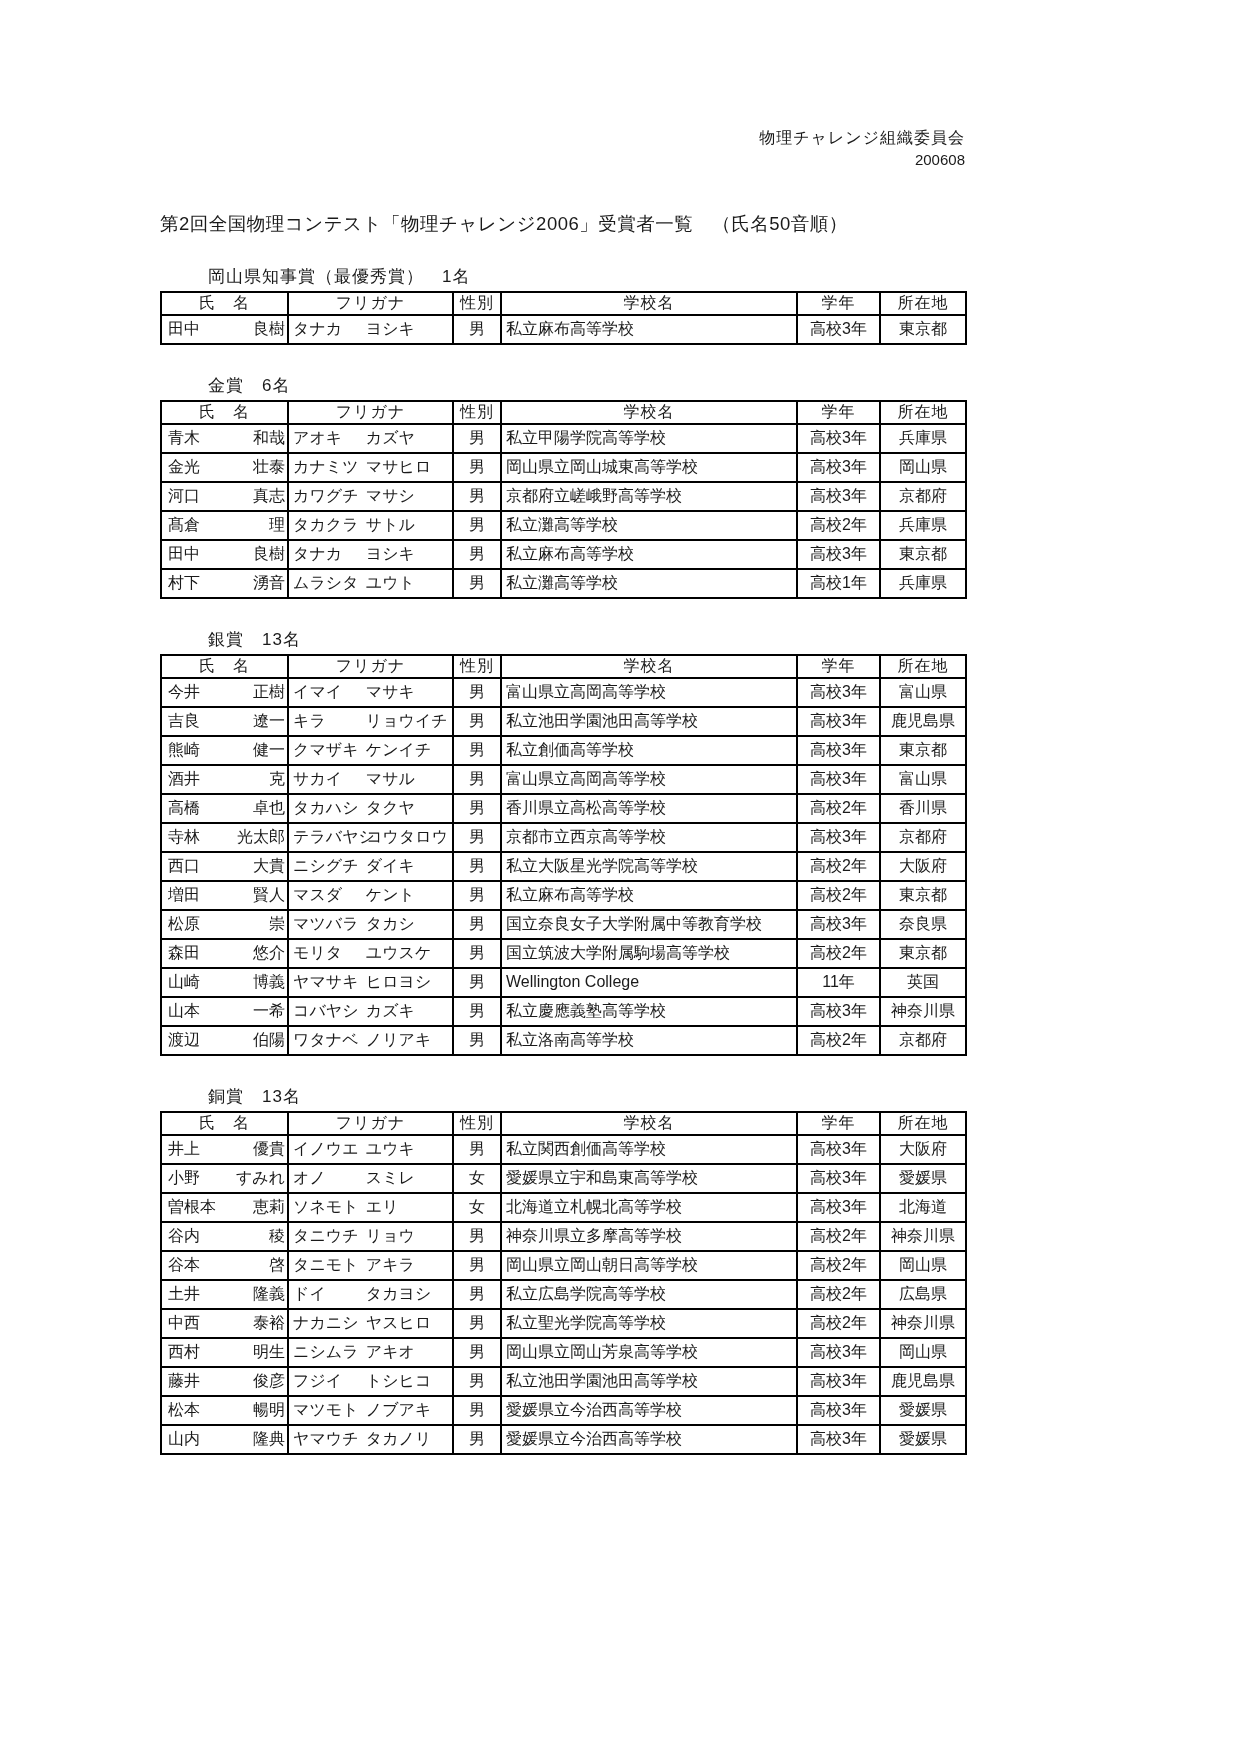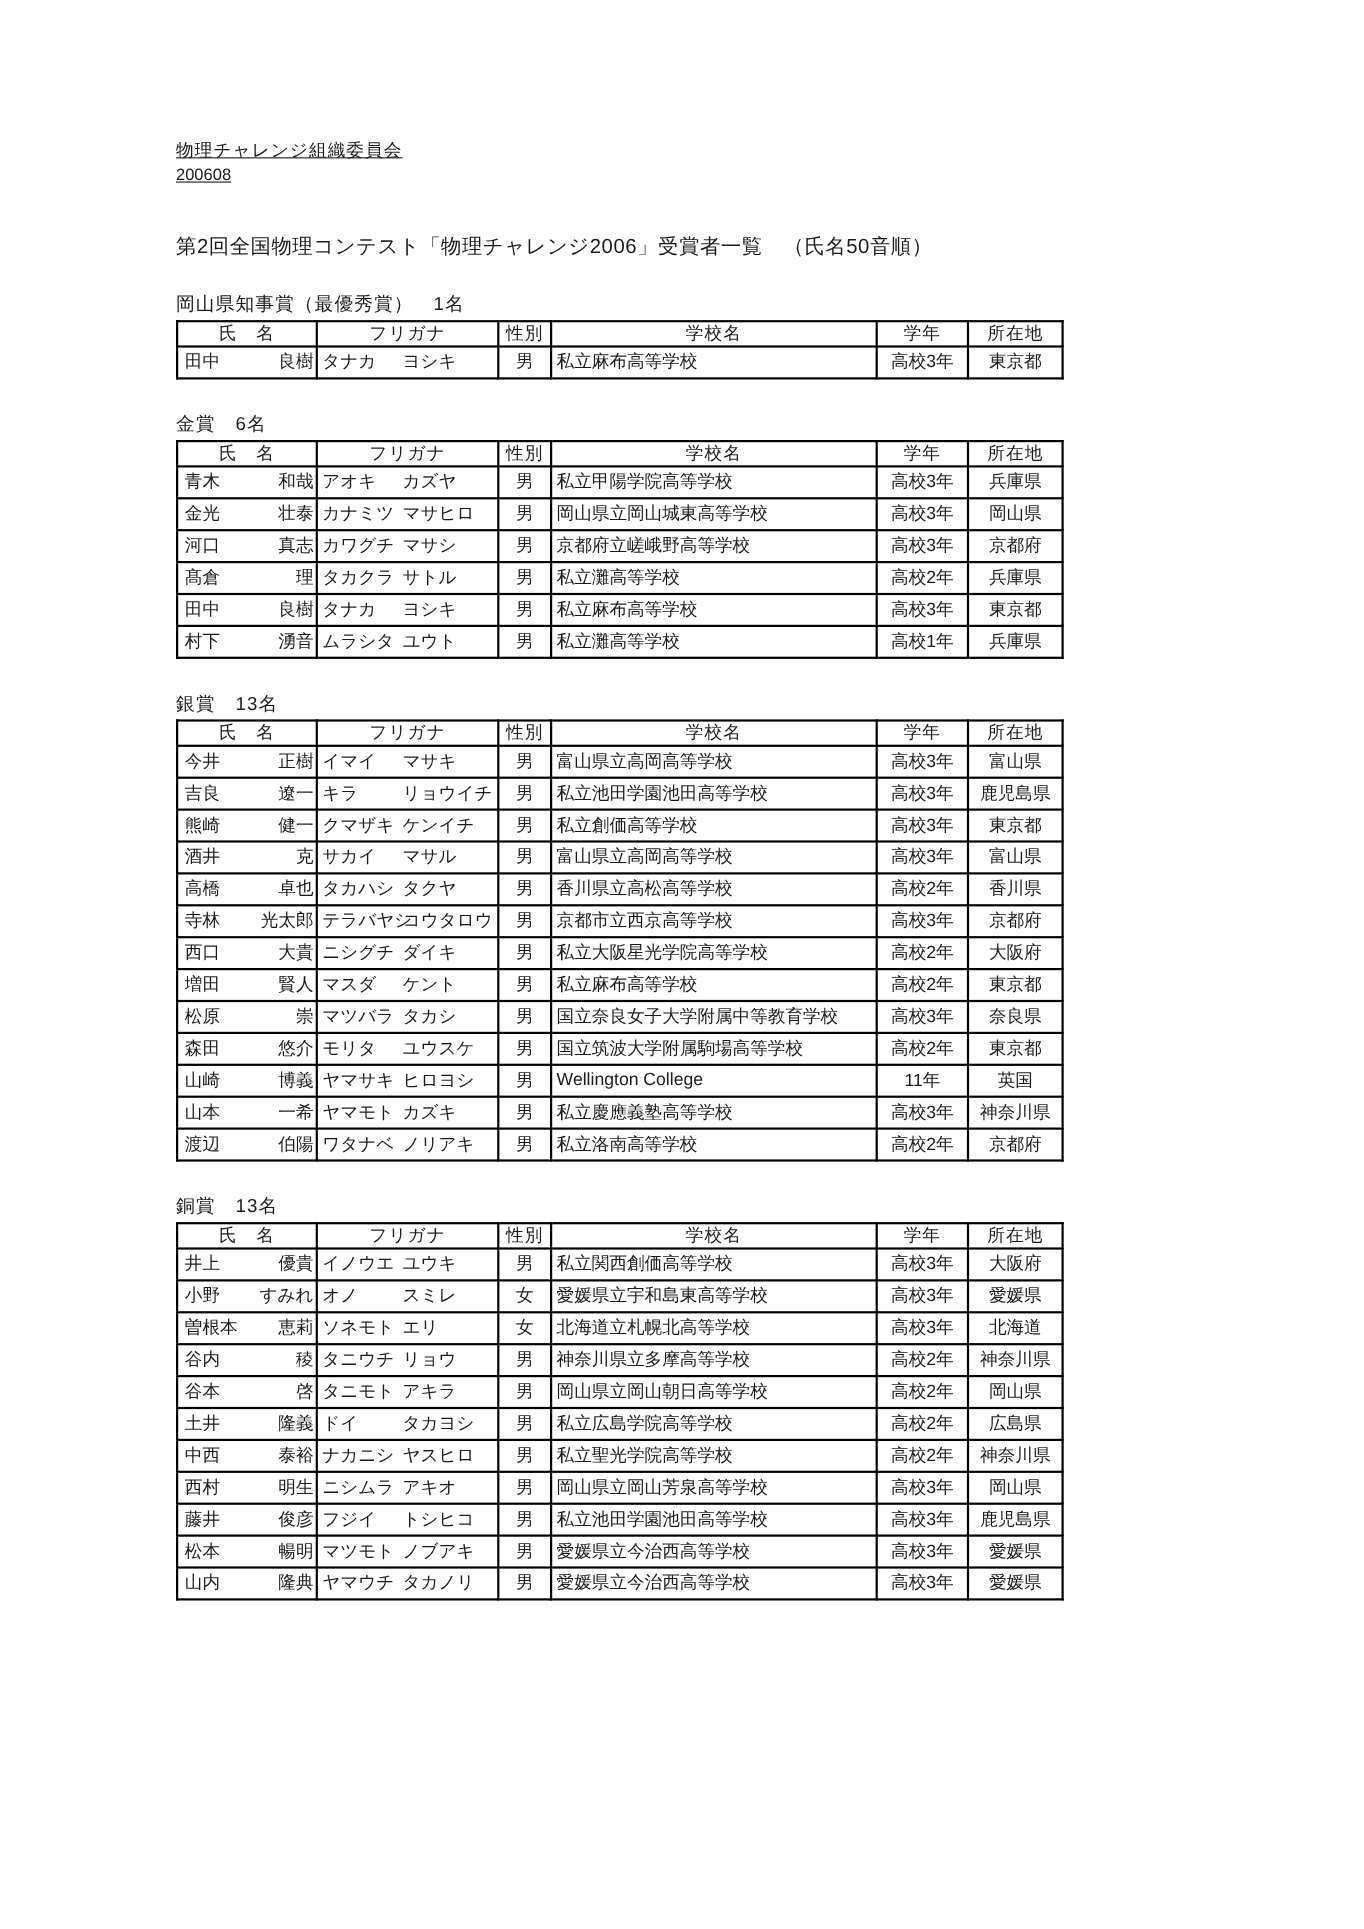--- a/index.html
+++ b/index.html
@@ -14,22 +14,22 @@
     background: #ffffff;
     font-family: "Liberation Sans", "DejaVu Sans", sans-serif;
     color: #1a1a1a;
     box-sizing: border-box;
     padding: 126px 275px 40px 160px;
   }
   .content {
     width: 805px;
   }
   .doc-header {
+    text-align: right;
     line-height: 1.45;
-    text-decoration: underline;
   }
   .doc-header .org {
     font-size: 16px;
     letter-spacing: 1px;
   }
   .doc-header .code {
     font-size: 15px;
   }
   .title {
     margin: 40px 0 0 0;
@@ -37,20 +37,21 @@
     font-weight: normal;
     text-align: left;
     letter-spacing: 0.5px;
     white-space: nowrap;
   }
   .section-label {
     margin-top: 29px;
     margin-bottom: 3px;
     font-size: 17px;
     letter-spacing: 1px;
+    margin-left: 48px;
   }
   table.award {
     border-collapse: collapse;
     table-layout: fixed;
     width: 805px;
     font-size: 16px;
   }
   table.award th, table.award td {
     border: 2px solid #000;
     padding: 0 4px;
@@ -483,21 +484,21 @@
             </tr>
             <tr>
               <td class="c-name">
                 <span class="pair">
                   <span>山本</span>
                   <span>一希</span>
                 </span>
               </td>
               <td class="c-kana">
                 <span class="pair">
-                  <span class="kf">ヤマモト</span>
+                  <span class="kf">コバヤシ</span>
                   <span>カズキ</span>
                 </span>
               </td>
               <td class="c-gender">男</td>
               <td class="c-school">私立慶應義塾高等学校</td>
               <td class="c-grade">高校3年</td>
               <td class="c-loc">神奈川県</td>
             </tr>
             <tr>
               <td class="c-name">

